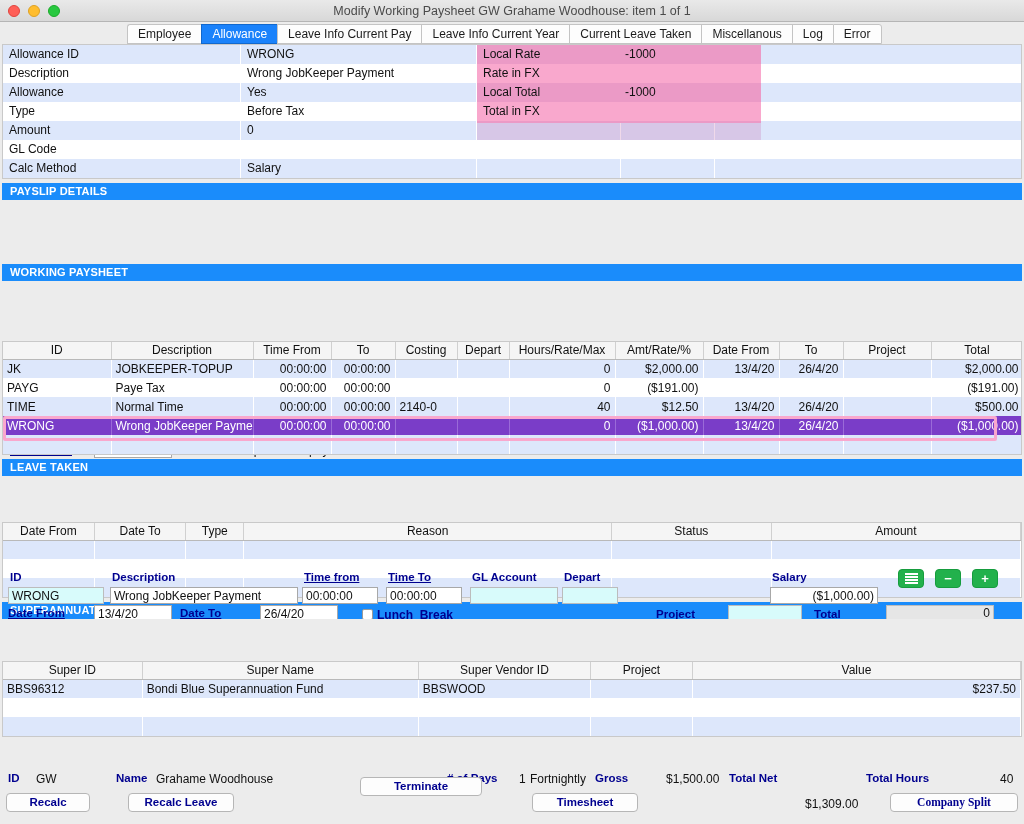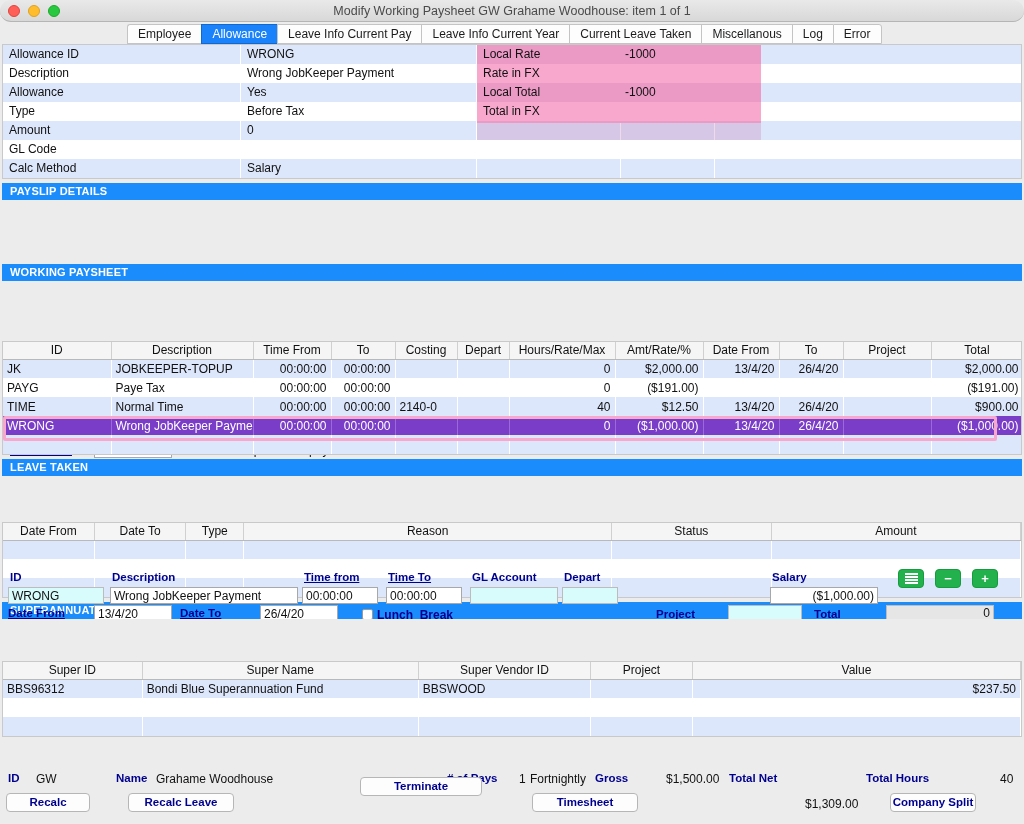--- a/index.html
+++ b/index.html
@@ -11,21 +11,20 @@
     overflow: hidden;
   }
 
   
   .titlebar {
     height: 22px;
     background: linear-gradient(#e9e9e9, #d8d8d8);
     border-bottom: 1px solid #b5b5b5;
     display: flex; align-items: center;
     position: relative;
-    border-radius: 11px;
   }
   .traffic { display: flex; gap: 8px; padding-left: 8px; }
   .light { width: 12px; height: 12px; border-radius: 50%; }
   .light.red    { background: #ff5f57; border: 1px solid #e0443e; }
   .light.yellow { background: #ffbd2e; border: 1px solid #dea123; }
   .light.green  { background: #28c840; border: 1px solid #1aab29; }
   .wintitle {
     position: absolute; left: 0; right: 0; text-align: center;
     font-size: 12.5px; color: #4a4a4a;
   }
@@ -400,21 +399,21 @@
         <td>Normal Time</td>
         <td class="num">00:00:00</td>
         <td class="num">00:00:00</td>
         <td>2140-0</td>
         <td></td>
         <td class="num">40</td>
         <td class="num">$12.50</td>
         <td class="num">13/4/20</td>
         <td class="num">26/4/20</td>
         <td></td>
-        <td class="num">$900.00</td>
+        <td class="num">$500.00</td>
       </tr>
       <tr class="r-sel">
         <td>WRONG</td>
         <td>Wrong JobKeeper Payment</td>
         <td class="num">00:00:00</td>
         <td class="num">00:00:00</td>
         <td></td>
         <td></td>
         <td class="num">0</td>
         <td class="num">($1,000.00)</td>
@@ -577,14 +576,14 @@
   <span class="abs lbl" style="left:729px;top:10px;">Total Net</span>
   <span class="abs plain" style="left:805px;top:10px;margin-top:25px;">$1,309.00</span>
 
   <span class="abs lbl" style="left:866px;top:10px;">Total Hours</span>
   <span class="abs plain" style="left:1000px;top:10px;">40</span>
 
   <span class="abs wbtn" style="left:6px;top:31px;width:84px;">Recalc</span>
   <span class="abs wbtn" style="left:128px;top:31px;width:106px;">Recalc Leave</span>
   <span class="abs wbtn" style="left:360px;top:15px;width:122px;">Terminate</span>
   <span class="abs wbtn" style="left:532px;top:31px;width:106px;">Timesheet</span>
-  <span class="abs wbtn" style="left:890px;top:31px;width:86px;">Company Split</span>
+  <span class="abs wbtn" style="left:890px;top:31px;width:128px;font-family:Liberation Serif, serif;">Company Split</span>
 </div>
 
 </body></html>

